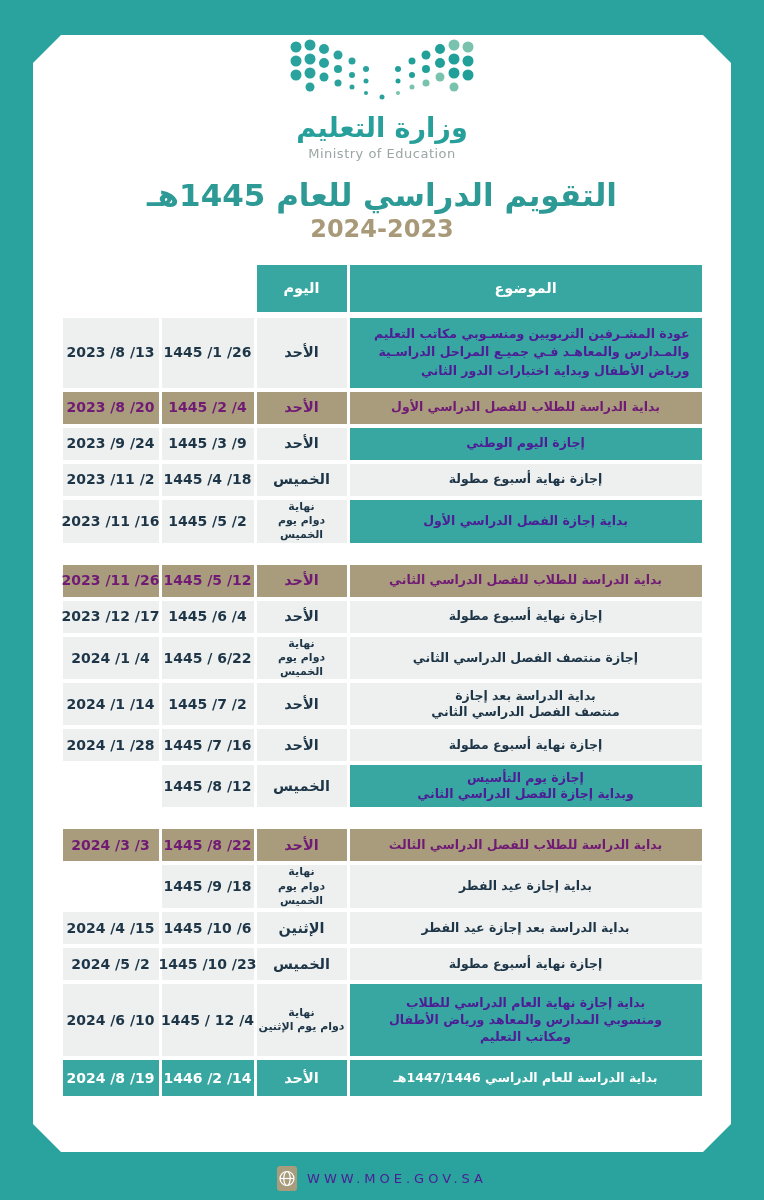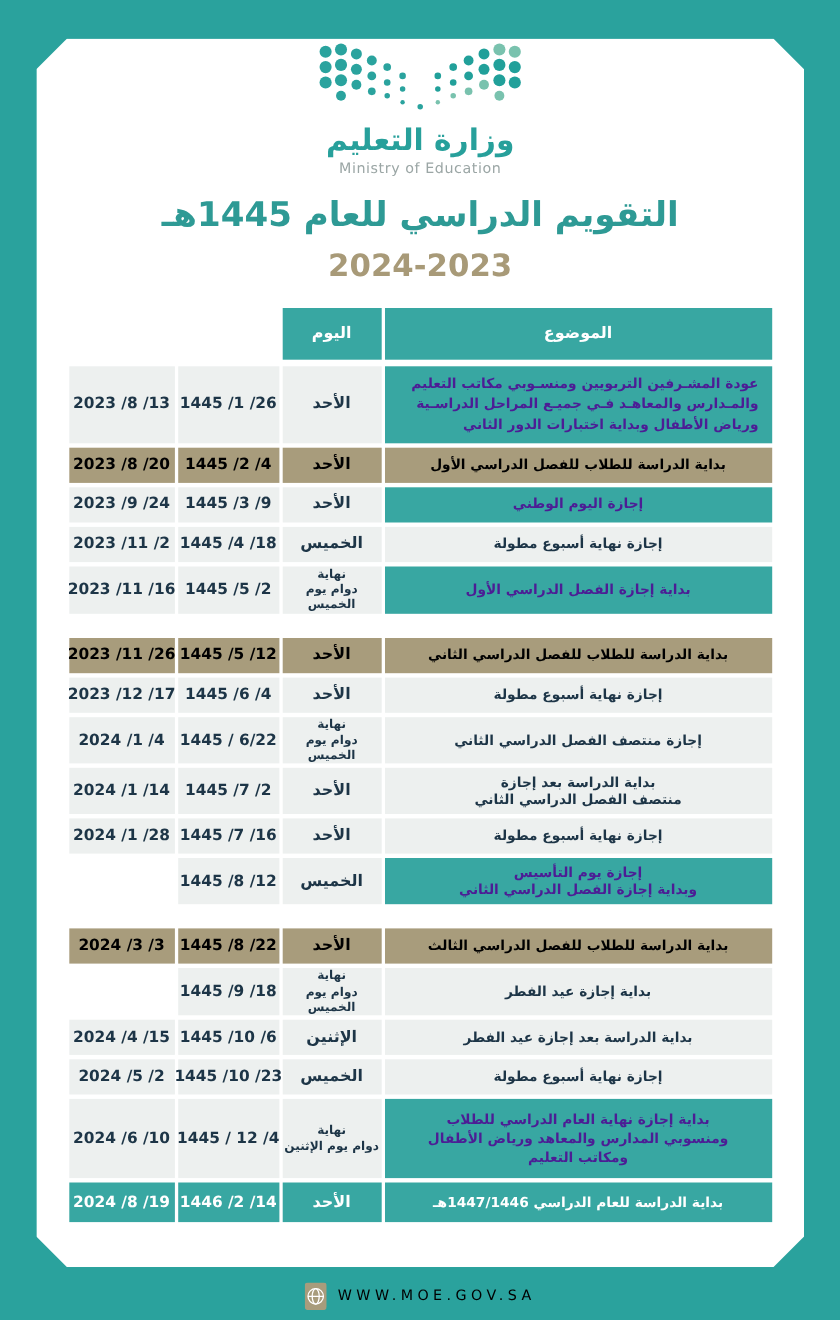--- a/index.html
+++ b/index.html
@@ -12,21 +12,21 @@
   .card{
     position:absolute;left:33px;top:35px;width:698px;height:1117px;
     background:#ffffff;
     clip-path:polygon(28px 0,670px 0,698px 28px,698px 1089px,670px 1117px,28px 1117px,0 1089px,0 28px);
   }
   .content{text-align:center;}
   .logo-dots{display:block;margin:0 auto;}
   .logo-ar{font-size:27px;font-weight:bold;color:#27a09b;margin-top:2px;line-height:1.1;}
   .logo-en{font-size:13px;color:#9ba6a5;margin-top:3px;letter-spacing:.5px;}
   .title{font-size:31px;font-weight:bold;color:#2e9a95;margin-top:16px;direction:rtl;}
-  .years{font-size:28px;font-weight:bold;color:#a89a78;margin-top:12px;}
+  .years{font-size:24px;font-weight:bold;color:#a89a78;margin-top:2px;}
   
   .table-wrap{direction:rtl;width:639px;margin:22px auto 0;}
   .thead{display:grid;grid-template-columns:352px 90px 191px;column-gap:3px;}
   .hcell{background:#38a7a2;color:#fff;font-weight:bold;font-size:14.5px;
          display:flex;align-items:center;justify-content:center;}
   .h-span{height:47px;}
   .h-date-top{height:22px;}
   .h-date-sub{display:grid;grid-template-columns:92px 96px;column-gap:3px;margin-top:3px;}
   .h-date-sub .hcell{height:22px;font-size:13.5px;}
   .section{margin-top:22px;}
@@ -35,29 +35,29 @@
   .row.mh70{min-height:70px;}
   .row.mh42{min-height:42px;}
   .row.mh72{min-height:72px;}
   .row.mh36{min-height:36px;}
   .cell{background:#edf0ef;color:#1d3547;font-weight:bold;
         display:flex;align-items:center;justify-content:center;
         font-size:13.5px;white-space:pre-line;text-align:center;line-height:1.35;}
   .cell.subject{font-size:12.5px;}
   .cell.subject.longtext{justify-content:flex-start;text-align:right;padding:6px 12px;line-height:1.5;}
   .cell.tealcell{background:#38a7a2;color:#4c1d95;}
-  .row.tan .cell{background:#a89c7c;color:#000000;}
+  .row.tan .cell{background:#a89c7c;color:#701a75;}
   .row.teal .cell{background:#38a7a2;color:#fff;}
   .cell.date{direction:ltr;font-size:14px;white-space:nowrap;text-align:center;}
   .cell.day{font-size:14.5px;}
   .cell.day.sm{font-size:11px;line-height:1.3;}
   
   .footer{position:absolute;left:0;top:1157px;width:764px;height:43px;
           display:flex;align-items:center;justify-content:center;gap:10px;}
-  .footer-url{color:#000000;font-size:13px;letter-spacing:4px;font-weight:400;}
+  .footer-url{color:#4c1d95;font-size:13px;letter-spacing:4px;font-weight:400;}
 </style>
 </head>
 <body>
 
 <div class="card">
   <div class="content">
 
     <svg id="logo-dots" class="logo-dots" width="210" height="76" viewBox="0 0 210 76">
         <circle cx="19" cy="12" r="5.5" fill="#2aa39e"></circle>
         <circle cx="191" cy="12" r="5.5" fill="#79c2ae"></circle>

